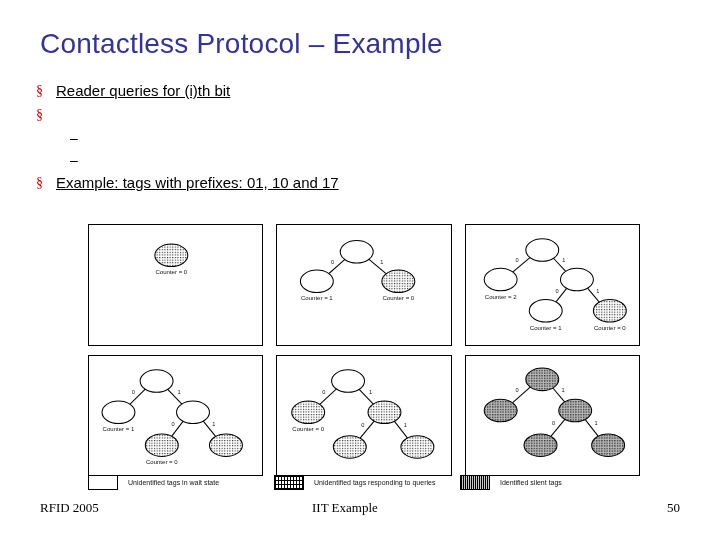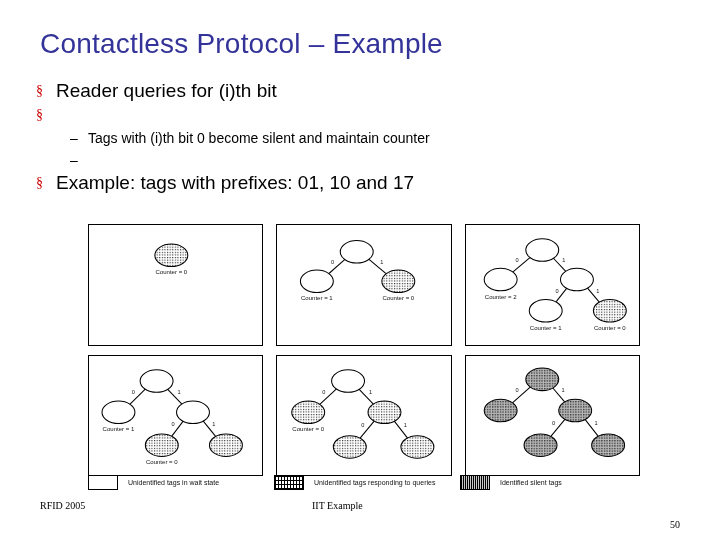--- a/index.html
+++ b/index.html
@@ -18,21 +18,21 @@
   }
 
   
   .body{position:absolute;left:36px;top:80px;width:650px;}
   .blist{list-style:none;margin:0;padding:0;}
   .b1{display:flex;align-items:flex-start;margin:0 0 2px 0;}
   .b1 .mk{
     color:#cc0000;font-size:14px;line-height:22px;width:20px;flex:0 0 20px;
     font-family:"Liberation Serif", serif;text-align:left;
   }
-  .b1 .tx{font-size:19px;line-height:22px;color:#000;}
+  .b1 .tx{font-size:15px;line-height:22px;color:#000;text-decoration:underline;}
   .b2{display:flex;align-items:flex-start;margin:0 0 1px 0;padding-left:34px;}
   .b2 .mk{
     color:#000;font-size:14px;line-height:21px;width:18px;flex:0 0 18px;
   }
   .b2 .tx{font-size:14px;line-height:21px;color:#000;}
 
   
   .figure{position:absolute;left:88px;top:224px;width:552px;height:252px;}
   .grid{display:grid;grid-template-columns:1fr 1fr 1fr;grid-template-rows:1fr 1fr;
         column-gap:13px;row-gap:9px;width:100%;height:100%;}
@@ -50,44 +50,43 @@
   .sw.plain{background:#ffffff;}
   .sw.light{background-color:#ffffff;
     background-image:repeating-linear-gradient(90deg,#000 0 1px,transparent 1px 3px),
                      repeating-linear-gradient(0deg,#000 0 1px,transparent 1px 4px);}
   .sw.dark{background-color:#c8c8c8;
     background-image:repeating-linear-gradient(90deg,#000 0 1px,transparent 1px 2px);}
   .lg-tx{font-size:7px;color:#111;font-family:"Liberation Sans", sans-serif;white-space:nowrap;}
 
   
   .footer{position:absolute;left:40px;top:500px;width:640px;height:22px;
-          font-family:"Liberation Serif", serif;font-size:10px;color:#000;}
+          font-family:"Liberation Serif", serif;font-size:13px;color:#000;}
   .f-l{position:absolute;left:0;top:0;}
   .f-c{position:absolute;left:272px;top:0;}
-  .f-r{position:absolute;right:0;top:0;margin-top:19px;}
+  .f-r{position:absolute;right:0;top:0;}
 </style>
 </head>
 <body>
 
 <div class="slide">
 
   <div class="title">Contactless Protocol – Example</div>
 
   <div class="body">
     <ul class="blist" id="bullets">
         <li class="b1">
           <span class="mk">§</span>
           <span class="tx">Reader queries for (i)th bit</span>
         </li>
         <li class="b1">
           <span class="mk">§</span>
         </li>
         <li class="b2">
           <span class="mk">–</span>
-          <span class="tx">Tags with (i)th bit 0 become silent and maintain counter</span>
         </li>
         <li class="b2">
           <span class="mk">–</span>
         </li>
         <li class="b1">
           <span class="mk">§</span>
           <span class="tx">Example: tags with prefixes: 01, 10 and 17</span>
         </li>
       </ul>
   </div>

